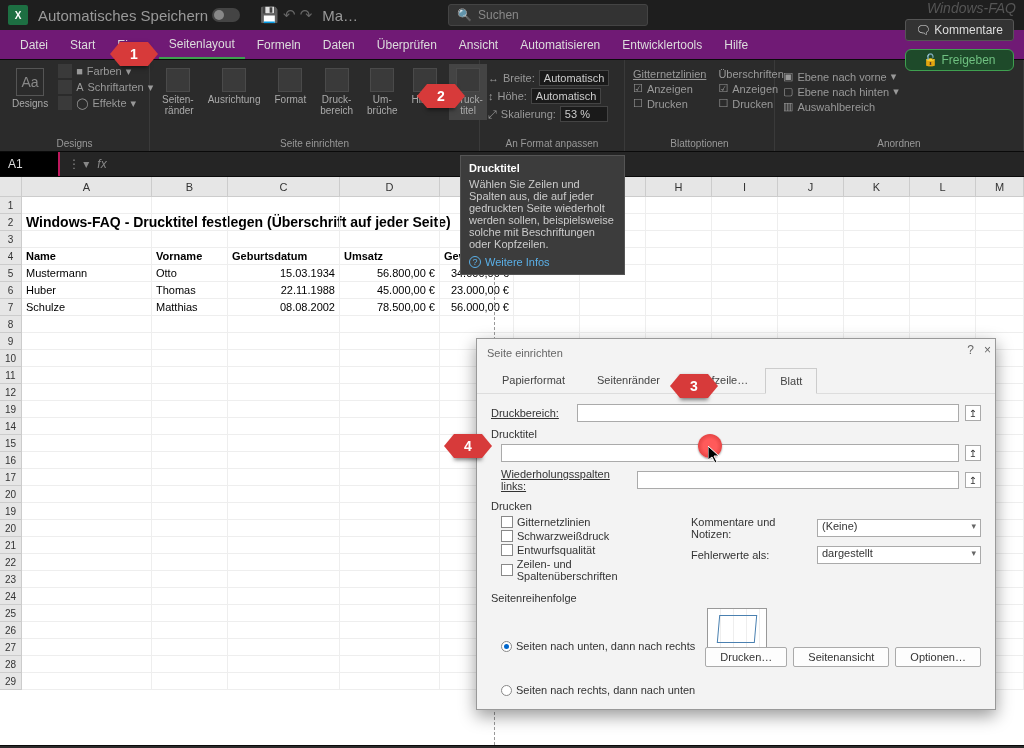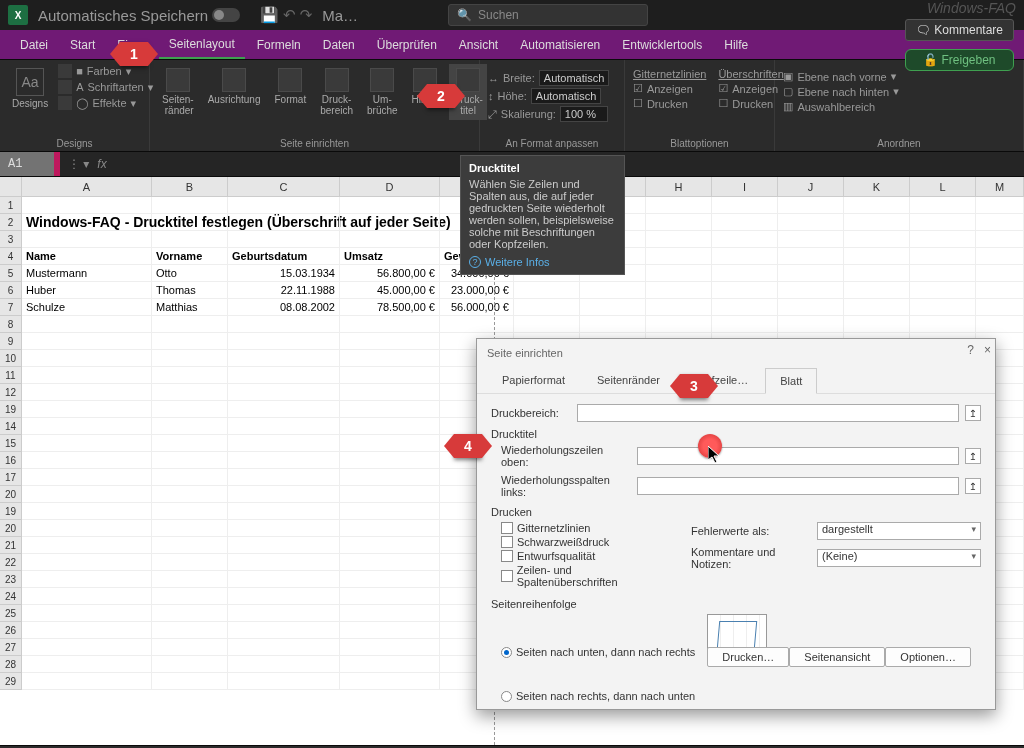--- a/index.html
+++ b/index.html
@@ -30,21 +30,21 @@
 .group-items { flex: 1; display: flex; align-items: flex-start; gap: 6px; }
 .rib-item { display: flex; flex-direction: column; align-items: center; padding: 4px; color: #aaa; font-size: 10px; gap: 2px; }
 .rib-icon { width: 24px; height: 24px; background: #3a3a3a; border: 1px solid #4a4a4a; }
 .rib-small { display: flex; flex-direction: column; gap: 2px; }
 .rib-small-item { display: flex; align-items: center; gap: 4px; color: #999; font-size: 11px; }
 .rib-small-icon { width: 14px; height: 14px; background: #3a3a3a; }
 .sel-box { background: #1a1a1a; border: 1px solid #444; color: #ccc; padding: 1px 4px; font-size: 11px; width: 70px; }
 
 
 .formula-bar { height: 25px; background: #252525; display: flex; align-items: center; border-bottom: 1px solid #0a0a0a; }
-.name-box { width: 60px; border-right: 6px solid #be185d; padding: 0 8px; color: #ddd; background: #737373; height: 100%; display: flex; align-items: center; font-family: Liberation Mono, monospace; }
+.name-box { width: 60px; border-right: 2px solid #be185d; padding: 0 8px; color: #ddd; background: #000000; height: 100%; display: flex; align-items: center; }
 .fx-area { flex: 1; padding: 0 8px; color: #888; display: flex; align-items: center; gap: 8px; }
 
 
 .grid-wrap { position: relative; background: #fff; height: 568px; }
 .col-headers { display: flex; background: #e6e6e6; height: 20px; border-bottom: 1px solid #ccc; }
 .corner { width: 22px; border-right: 1px solid #ccc; background: #e6e6e6; }
 .col-h { border-right: 1px solid #ccc; text-align: center; font-size: 11px; color: #333; line-height: 20px; }
 .rows { display: flex; flex-direction: column; }
 .row { display: flex; height: 17px; }
 .row-h { width: 22px; background: #e6e6e6; border-right: 1px solid #ccc; border-bottom: 1px solid #ccc; text-align: center; font-size: 10px; color: #333; line-height: 17px; }
@@ -76,39 +76,39 @@
 
 
 .dialog { position: absolute; left: 476px; top: 338px; width: 520px; height: 372px; background: #f3f3f3; border: 1px solid #999; box-shadow: 0 6px 16px rgba(0,0,0,0.4); z-index: 80; color: #333; font-size: 11px; }
 .dlg-title { height: 28px; display: flex; align-items: center; padding: 0 10px; color: #666; position: relative; }
 .dlg-close-btns { position: absolute; right: 4px; top: 4px; display: flex; gap: 10px; font-size: 12px; color: #666; }
 .dlg-tabs { display: flex; gap: 2px; padding: 0 10px; border-bottom: 1px solid #ddd; }
 .dlg-tab { padding: 6px 14px; color: #444; border: 1px solid transparent; }
 .dlg-tab.active { background: #f3f3f3; border: 1px solid #ccc; border-bottom: 1px solid #f3f3f3; position: relative; top: 1px; }
 .dlg-body { padding: 10px 14px; }
 .dlg-row { display: flex; align-items: center; margin-bottom: 6px; gap: 6px; }
-.dlg-label { width: 130px; }
+.dlg-label { width: 130px; text-decoration: underline; }
 .dlg-input { flex: 1; height: 18px; background: #fff; border: 1px solid #aaa; padding: 0 4px; }
 .dlg-pick { width: 16px; height: 16px; border: 1px solid #aaa; background: #fff; display: flex; align-items: center; justify-content: center; font-size: 10px; }
 .dlg-fieldset { border: none; margin-bottom: 8px; }
 .dlg-legend { color: #333; margin-bottom: 4px; }
 .dlg-columns { display: flex; gap: 20px; }
 .dlg-col1 { width: 170px; }
 .dlg-checkbox { display: flex; align-items: center; gap: 4px; margin-bottom: 2px; }
 .dlg-check { width: 12px; height: 12px; border: 1px solid #888; background: #fff; }
 .dlg-radio { display: flex; align-items: center; gap: 4px; margin-bottom: 2px; margin-top: 32px; }
 .dlg-rad { width: 11px; height: 11px; border: 1px solid #888; border-radius: 50%; background: #fff; display: flex; align-items: center; justify-content: center; }
 .dlg-rad.on::after { content:""; width: 5px; height: 5px; background: #0066cc; border-radius: 50%; }
 .dlg-sel { flex: 1; height: 18px; background: #fff; border: 1px solid #aaa; padding: 0 4px; position: relative; }
 .dlg-sel::after { content: "▾"; position: absolute; right: 4px; color: #666; font-size: 9px; top: 1px; }
 .dlg-preview { width: 60px; height: 42px; border: 1px solid #999; background: repeating-linear-gradient(90deg,#fff,#fff 12px,#eee 12px,#eee 13px), repeating-linear-gradient(0deg,#fff,#fff 8px,#eee 8px,#eee 9px); margin-left: 12px; position: relative; }
 .dlg-preview::after { content:""; position:absolute; left:10px; top:6px; right:10px; bottom:6px; border:1px solid #4a80b0; transform: skewX(-5deg);}
 .dlg-footer { position: absolute; bottom: 10px; right: 14px; left: 14px; display: flex; justify-content: flex-end; gap: 6px; }
 .dlg-btn { background: #fdfdfd; border: 1px solid #aaa; padding: 3px 14px; font-size: 11px; color: #333; border-radius: 2px; }
-.dlg-btnrow1 { position: absolute; bottom: 42px; right: 24px; display: flex; }
+.dlg-btnrow1 { position: absolute; bottom: 42px; right: 14px; display: flex; gap: 6px; }
 </style>
 </head>
 <body>
 
 <div class="watermark">Windows-FAQ</div>
 
 <div class="titlebar">
   <div class="excel-logo">X</div>
   <div class="autosave-toggle">
     <span class="title-text">Automatisches Speichern</span>
@@ -193,34 +193,34 @@
 titel</span>
         </div>
     </div>
     <div class="ribbon-group-label">Seite einrichten</div>
   </div>
 
   <div class="ribbon-group" style="width:145px">
     <div class="rib-small" style="padding-top:6px">
       <div class="rib-small-item">↔ <span>Breite:</span> <span class="sel-box">Automatisch</span></div>
       <div class="rib-small-item">↕ <span>Höhe:</span> <span class="sel-box">Automatisch</span></div>
-      <div class="rib-small-item">⤢ <span>Skalierung:</span> <span class="sel-box" style="width:48px">100 %</span></div>
+      <div class="rib-small-item">⤢ <span>Skalierung:</span> <span class="sel-box" style="width:48px">53 %</span></div>
     </div>
     <div class="ribbon-group-label">An Format anpassen</div>
   </div>
 
   <div class="ribbon-group" style="width:150px">
     <div style="display:flex;gap:12px;padding-top:4px">
       <div class="rib-small">
         <div class="rib-small-item" style="text-decoration:underline">Gitternetzlinien</div>
         <div class="rib-small-item">☑ <span>Anzeigen</span></div>
         <div class="rib-small-item">☐ <span>Drucken</span></div>
       </div>
       <div class="rib-small">
-        <div class="rib-small-item" style="text-decoration:underline">Überschriften</div>
+        <div class="rib-small-item" style="">Überschriften</div>
         <div class="rib-small-item">☑ <span>Anzeigen</span></div>
         <div class="rib-small-item">☐ <span>Drucken</span></div>
       </div>
     </div>
     <div class="ribbon-group-label">Blattoptionen</div>
   </div>
 
   <div class="ribbon-group" style="flex:1">
     <div class="rib-small" style="padding-top:6px">
       <div class="rib-small-item">▣ <span>Ebene nach vorne</span> ▾</div>
@@ -757,21 +757,20 @@
   </div>
   <div class="dlg-body">
     <div class="dlg-row">
       <span class="dlg-label" style="width:80px">Druckbereich:</span>
       <input class="dlg-input" style="">
       <span class="dlg-pick">↥</span>
     </div>
     <div class="dlg-fieldset">
       <div class="dlg-legend">Drucktitel</div>
       <div class="dlg-row" style="margin-left:10px">
-        <span class="dlg-label">Wiederholungszeilen oben:</span>
         <input class="dlg-input" style="">
         <span class="dlg-pick">↥</span>
       </div>
       <div class="dlg-row" style="margin-left:10px">
         <span class="dlg-label">Wiederholungsspalten links:</span>
         <input class="dlg-input" style="">
         <span class="dlg-pick">↥</span>
       </div>
     </div>
     <div class="dlg-fieldset">
@@ -790,26 +789,26 @@
               <span class="dlg-check"></span>
               <span>Entwurfsqualität</span>
             </div>
           <div class="dlg-checkbox">
               <span class="dlg-check"></span>
               <span>Zeilen- und Spaltenüberschriften</span>
             </div>
         </div>
         <div style="flex:1">
           <div class="dlg-row">
+              <span style="width:120px">Kommentare und Notizen:</span>
+              <div class="dlg-sel">(Keine)</div>
+            </div>
+          <div class="dlg-row">
               <span style="width:120px">Fehlerwerte als:</span>
               <div class="dlg-sel">dargestellt</div>
-            </div>
-          <div class="dlg-row">
-              <span style="width:120px">Kommentare und Notizen:</span>
-              <div class="dlg-sel">(Keine)</div>
             </div>
         </div>
       </div>
     </div>
     <div class="dlg-fieldset">
       <div class="dlg-legend">Seitenreihenfolge</div>
       <div style="display:flex;margin-left:10px">
         <div>
           <div class="dlg-radio">
               <span class="dlg-rad on"></span>

